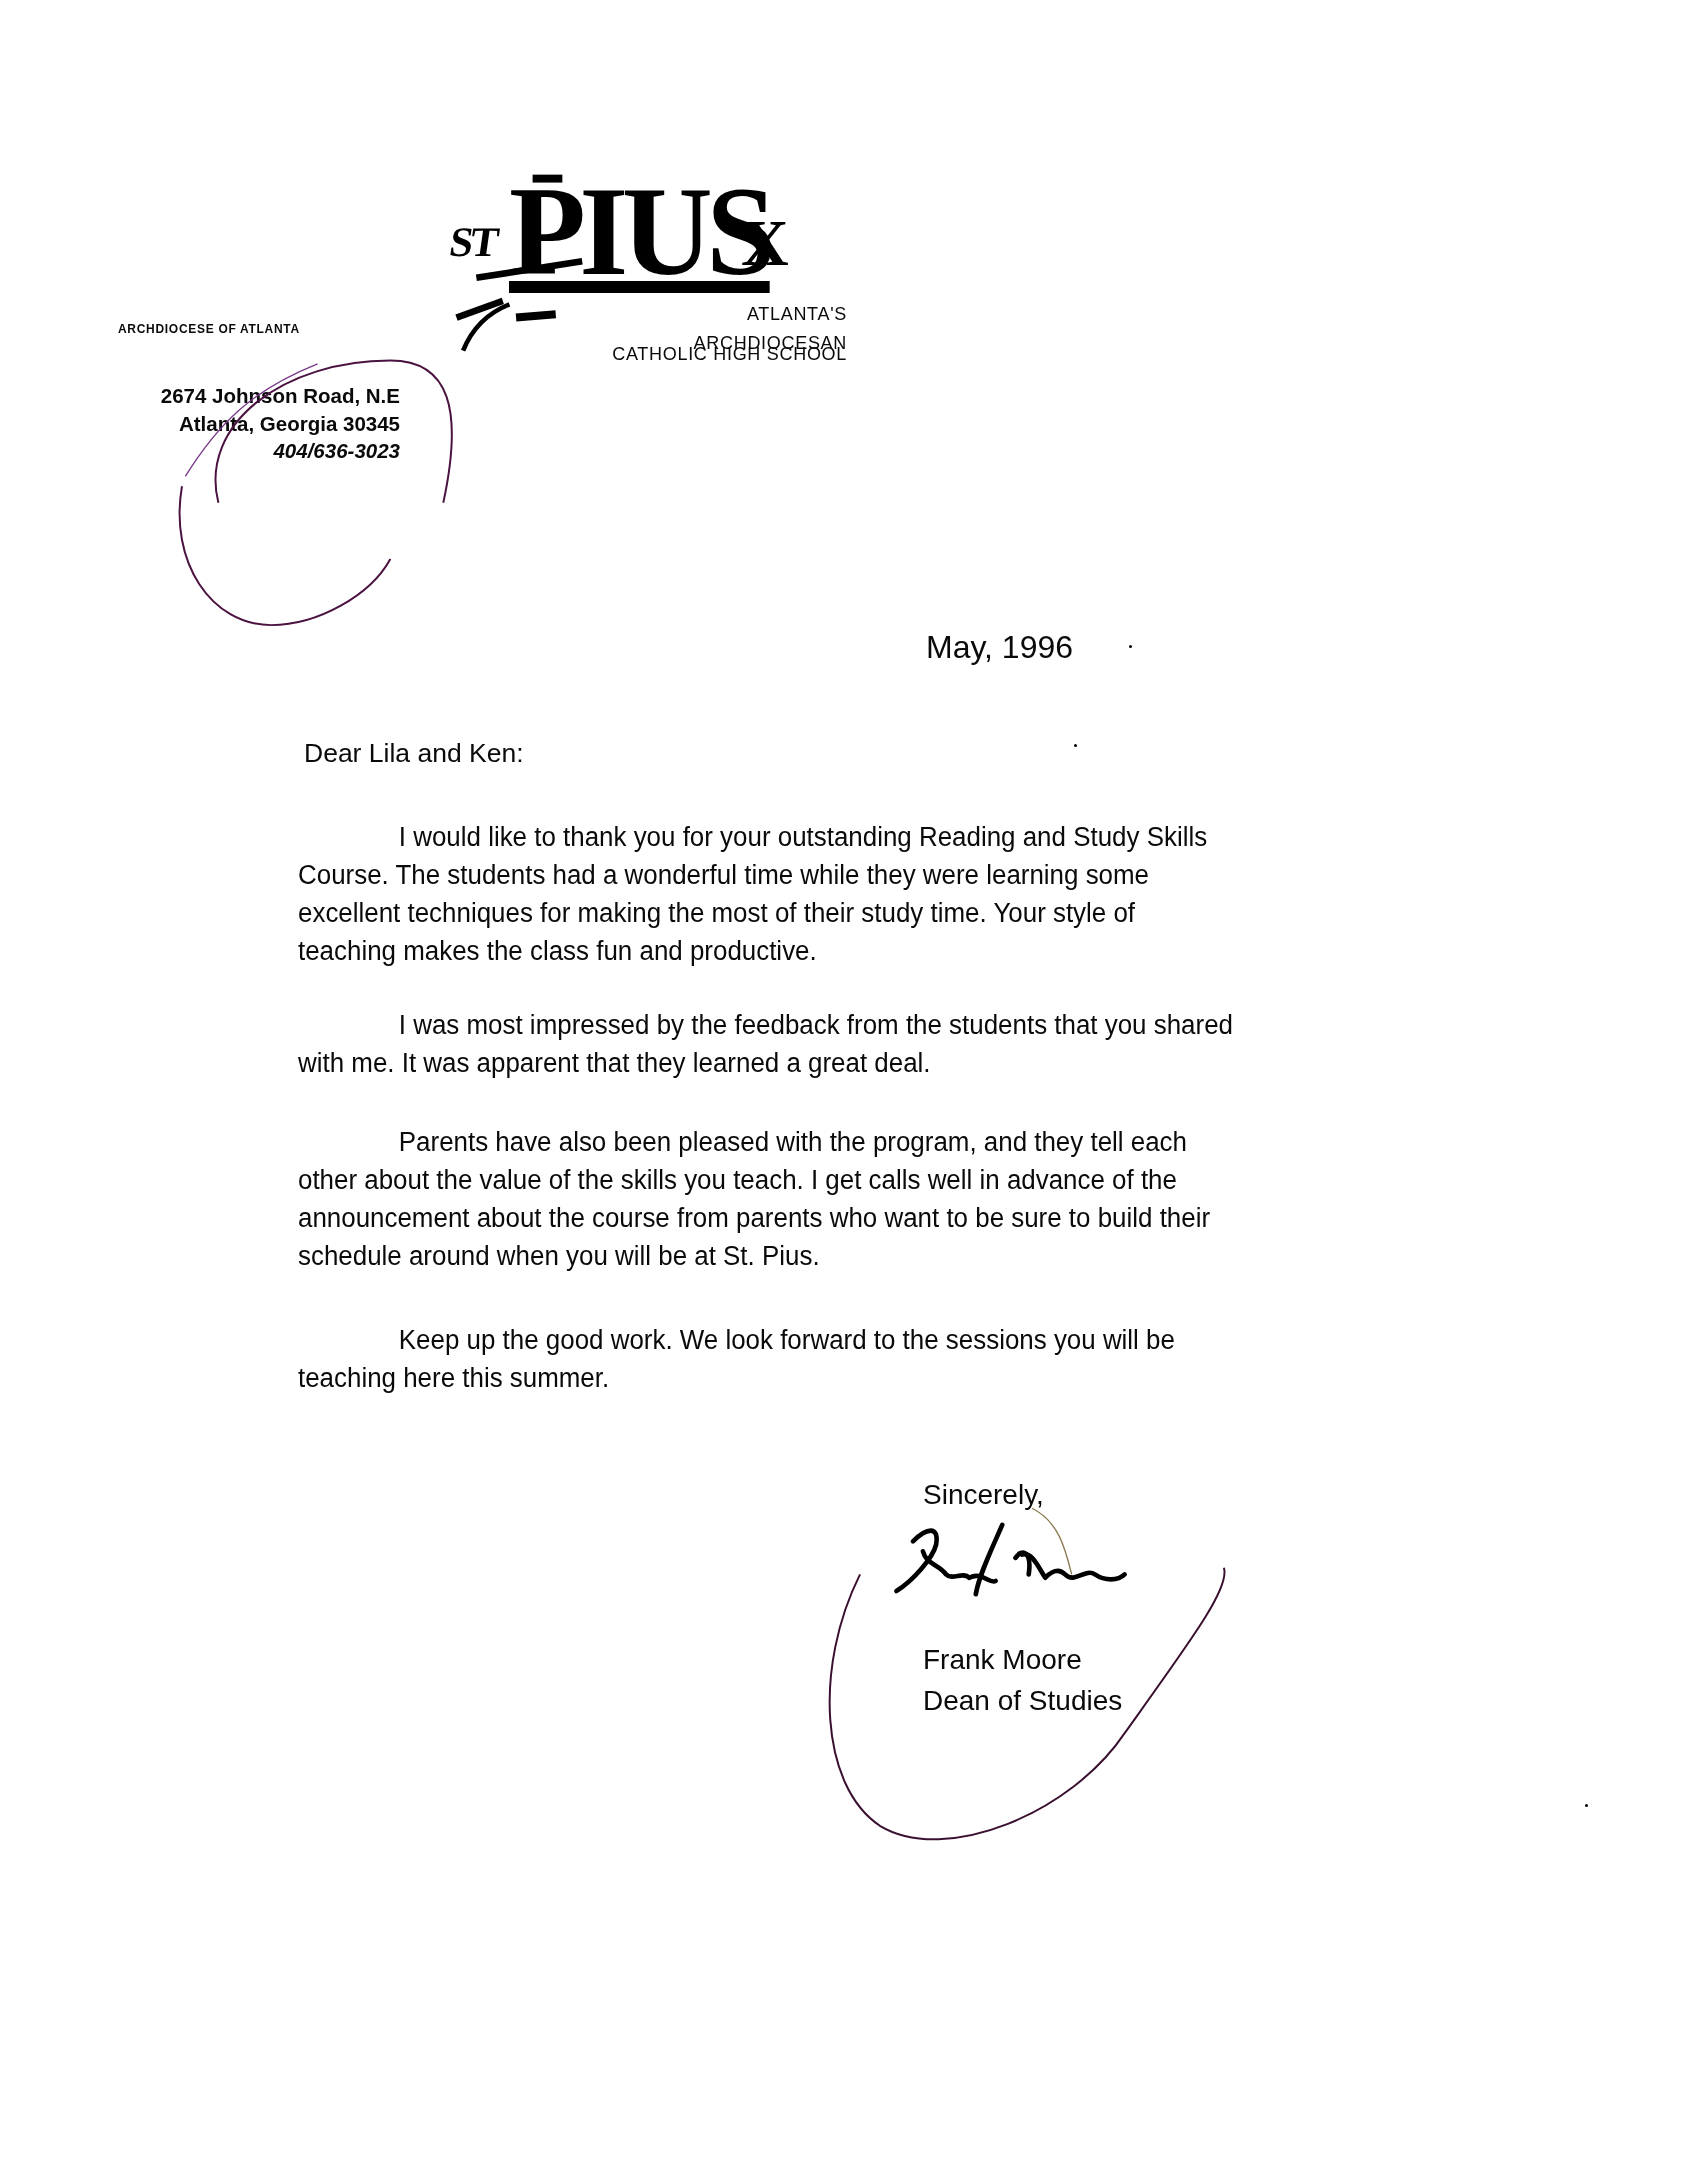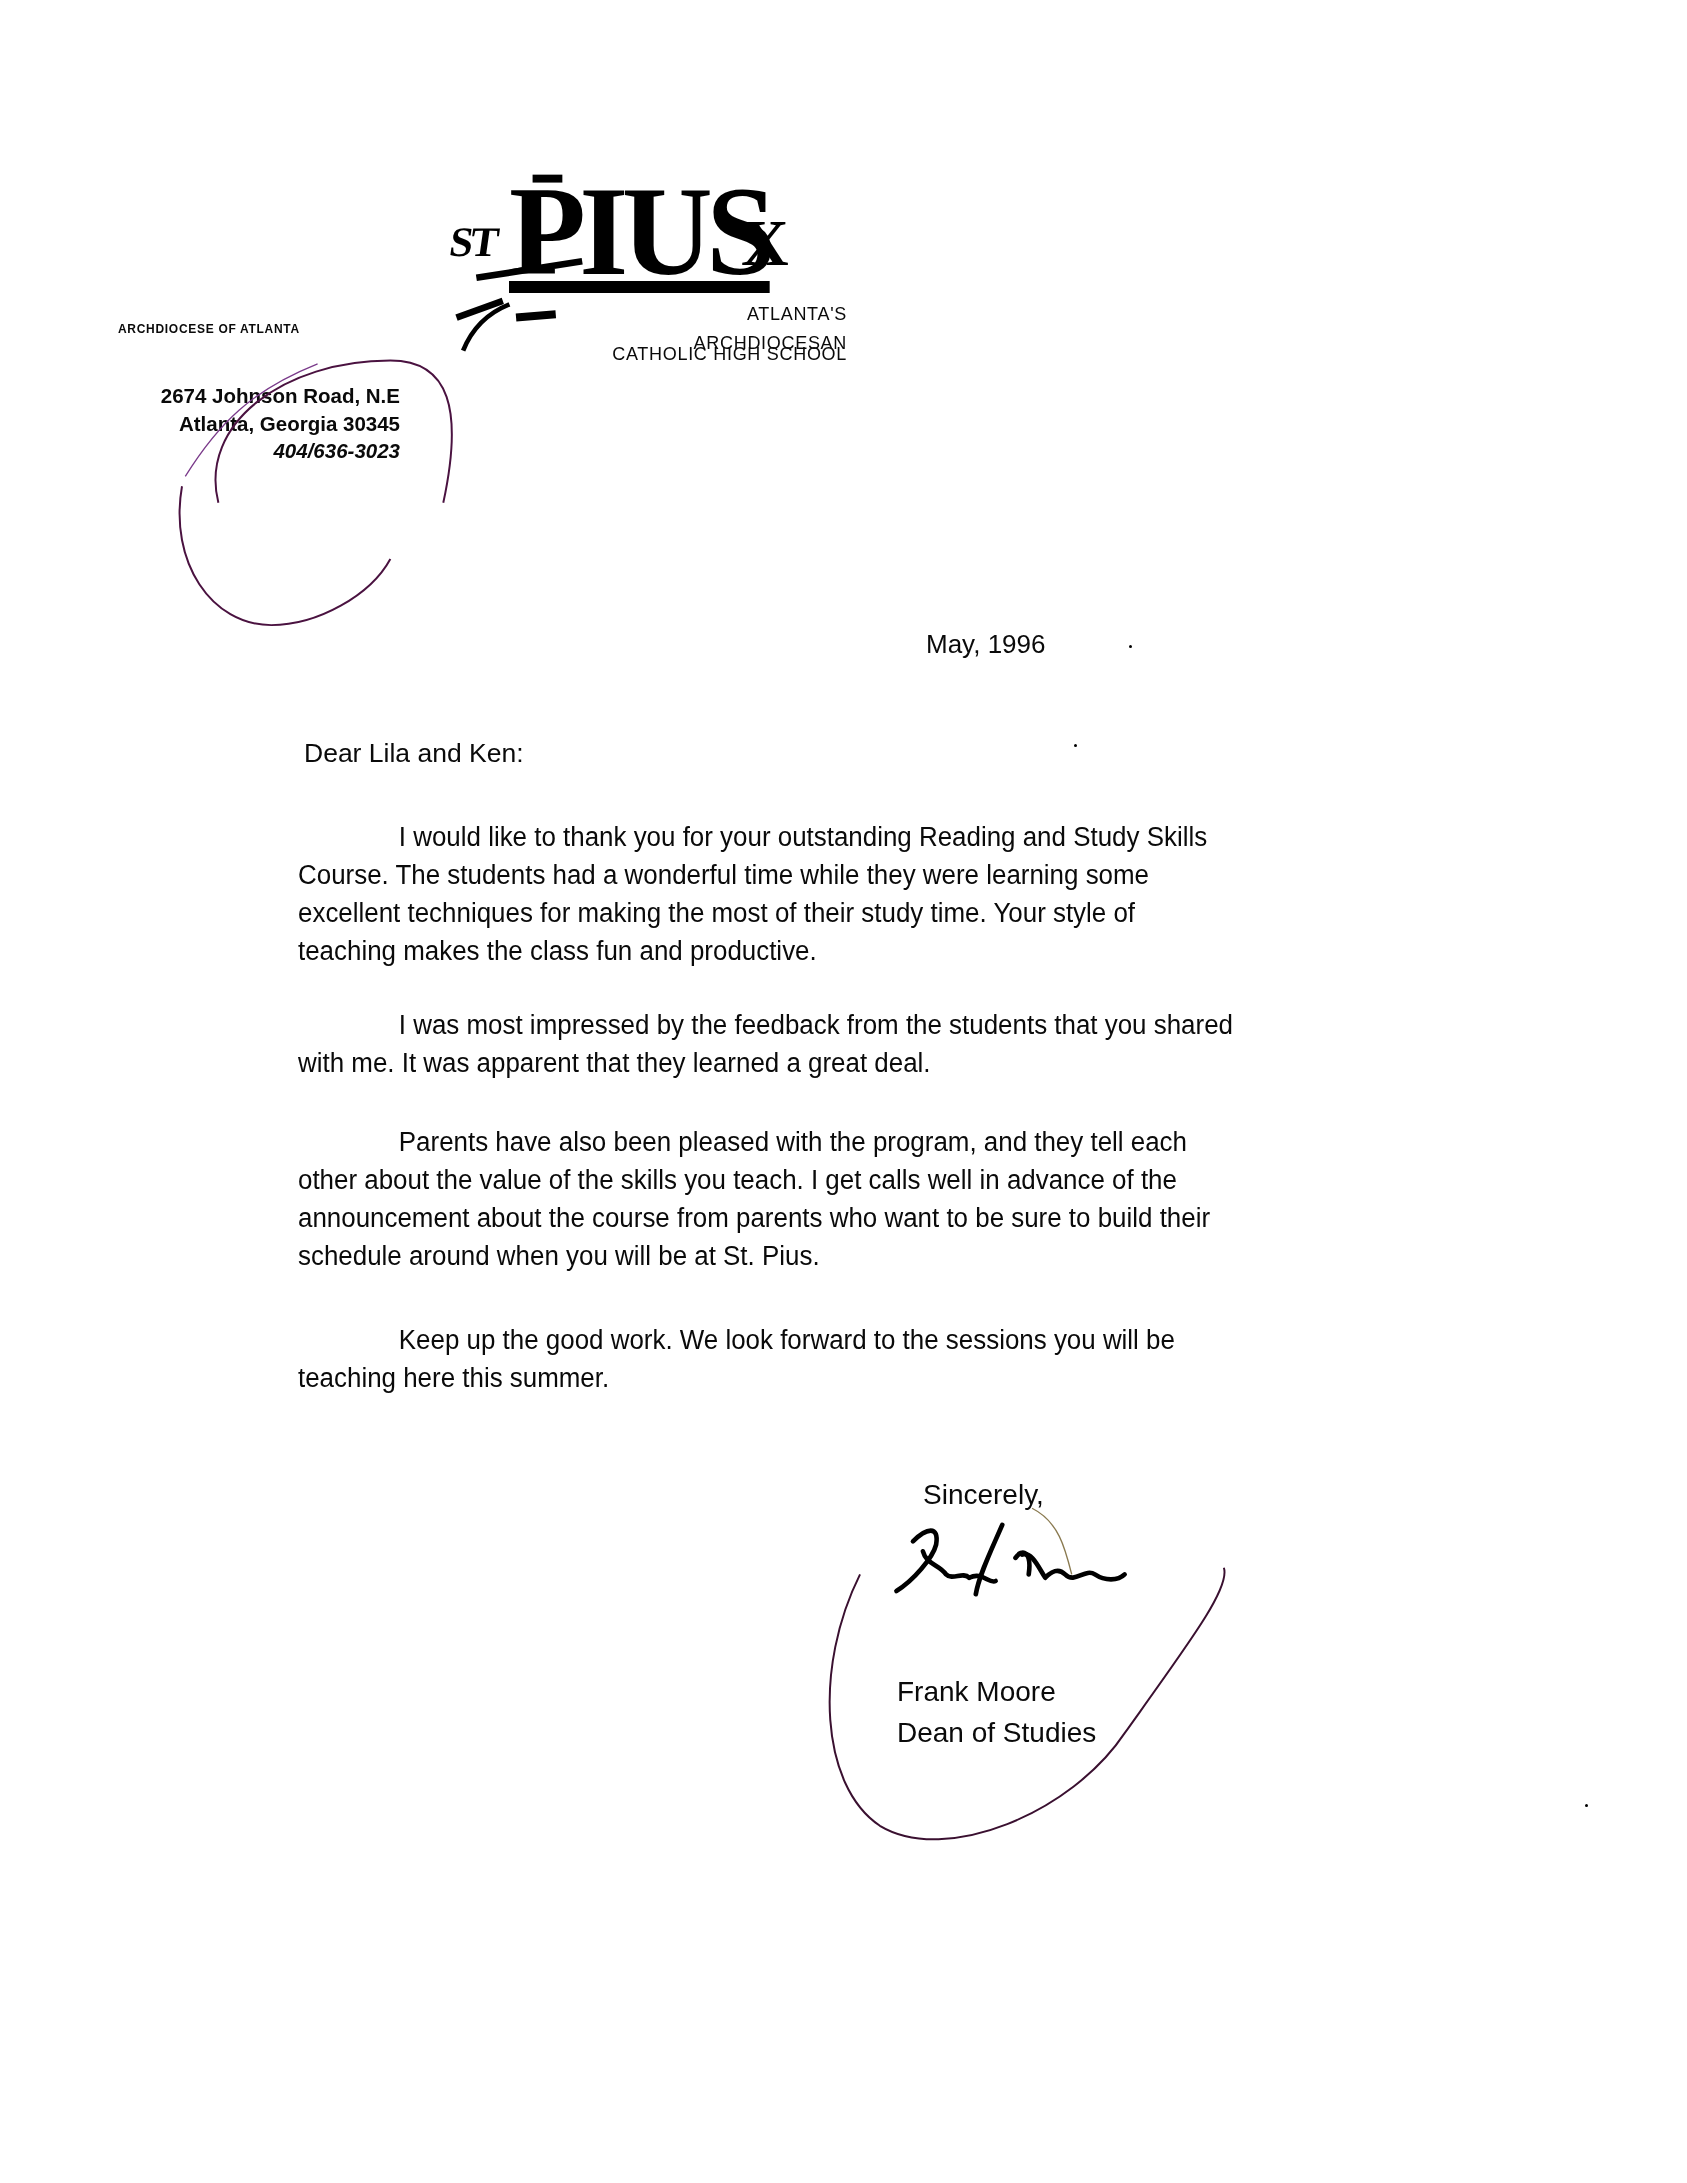--- a/index.html
+++ b/index.html
@@ -12,32 +12,32 @@
   .logo-x { left: 741px; top: 210px; font-size: 66px; line-height: 1; }
   .tagline { right: 840px; text-align: right; font-size: 18px; font-weight: normal; letter-spacing: 0.7px; line-height: 22.5px; }
   .tag1 { left: 715px; top: 303px; }
   .tag2 { left: 662px; top: 322px; margin-top: 10px; }
   .tag3 { left: 546px; top: 343px; }
   .arch { left: 118px; top: 322px; font-size: 12px; font-weight: bold; letter-spacing: 0.7px; }
   .addr { font-size: 20.5px; font-weight: bold; text-align: right; width: 291px; left: 109px; }
   .addr1 { top: 384px; }
   .addr2 { top: 412px; }
   .addr3 { top: 439px; font-style: italic; }
-  .date { left: 926px; top: 629px; font-size: 26px; }
+  .date { left: 926px; top: 629px; font-size: 32px; }
   .dot { width: 3.3px; height: 3.3px; background: #000; border-radius: 50%; }
   .greeting { left: 304px; top: 738px; font-size: 26.5px; }
   .para { left: 298px; width: 1244px; font-size: 27px; line-height: 38px; transform: scaleX(0.96); transform-origin: left top; }
   .p1 { top: 818px; }
   .p2 { top: 1006px; }
   .p3 { top: 1123px; }
   .p4 { top: 1321px; }
   .para .line { white-space: nowrap; display: block; }
   .indent { padding-left: 105px; }
   .closing { left: 923px; top: 1479px; font-size: 28px; }
-  .signame { left: 897px; top: 1639px; font-size: 28px; line-height: 41px; margin-top: 32px; }
+  .signame { left: 923px; top: 1639px; font-size: 28px; line-height: 41px; }
   svg.overlay { position: absolute; left: 0; top: 0; }
 </style>
 </head>
 <body>
 
 <div class="abs logo-text logo-st">ST</div>
 <div class="abs logo-text logo-pius">PIUS</div>
 <div class="abs logo-text logo-x">X</div>
 
 <svg class="overlay" width="1687" height="2183" viewBox="0 0 2550 3300">

